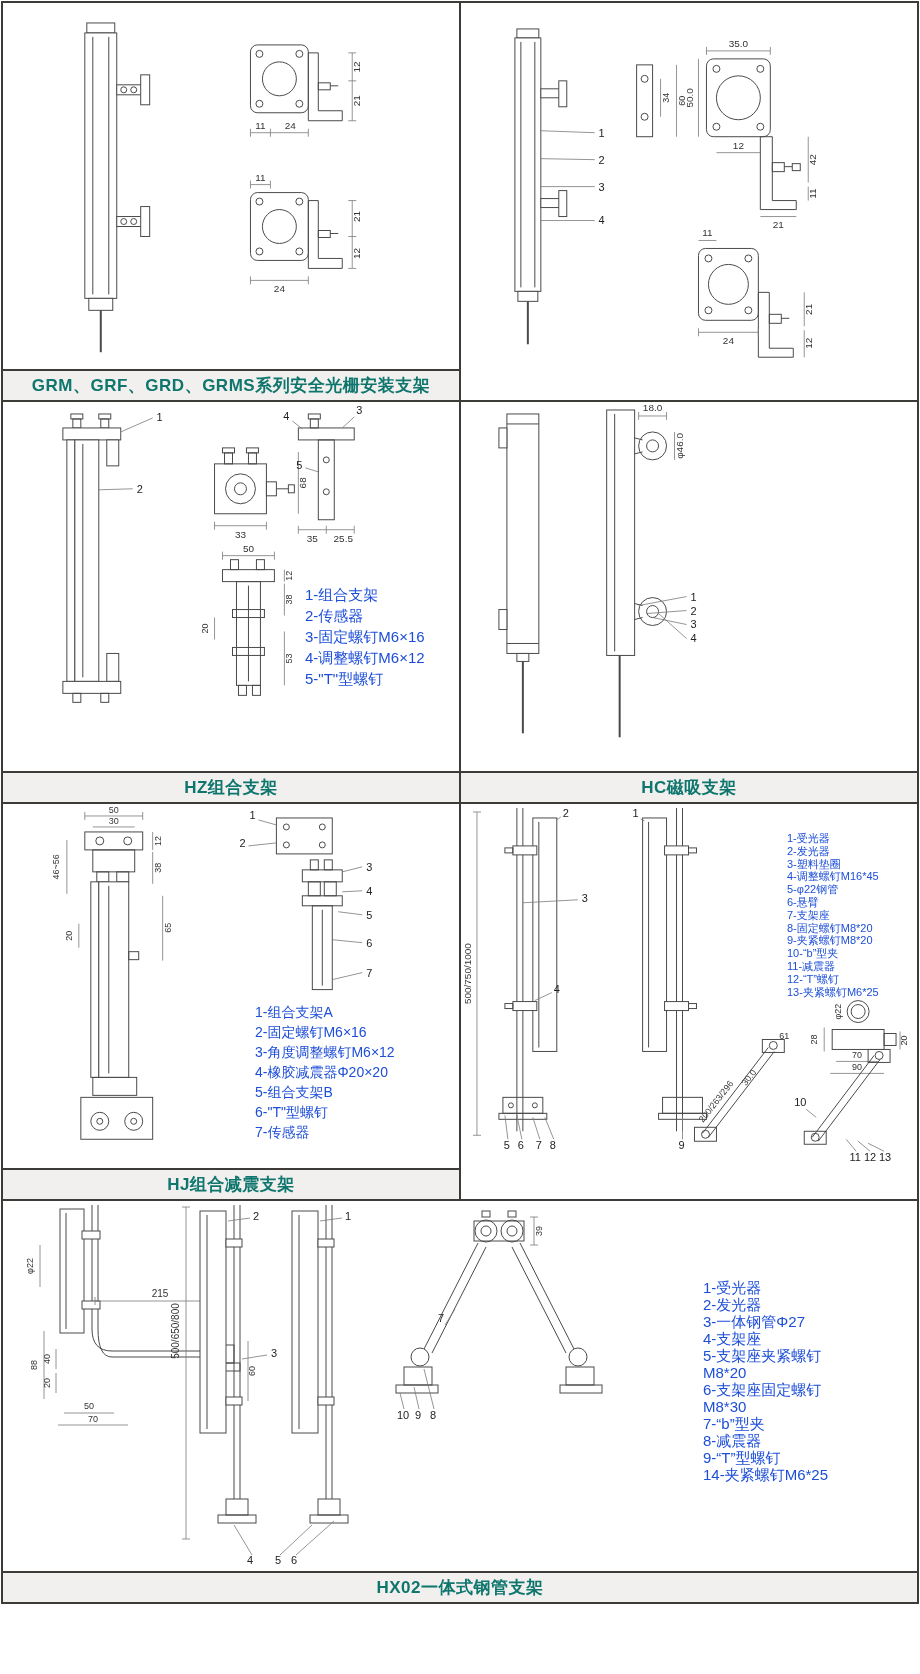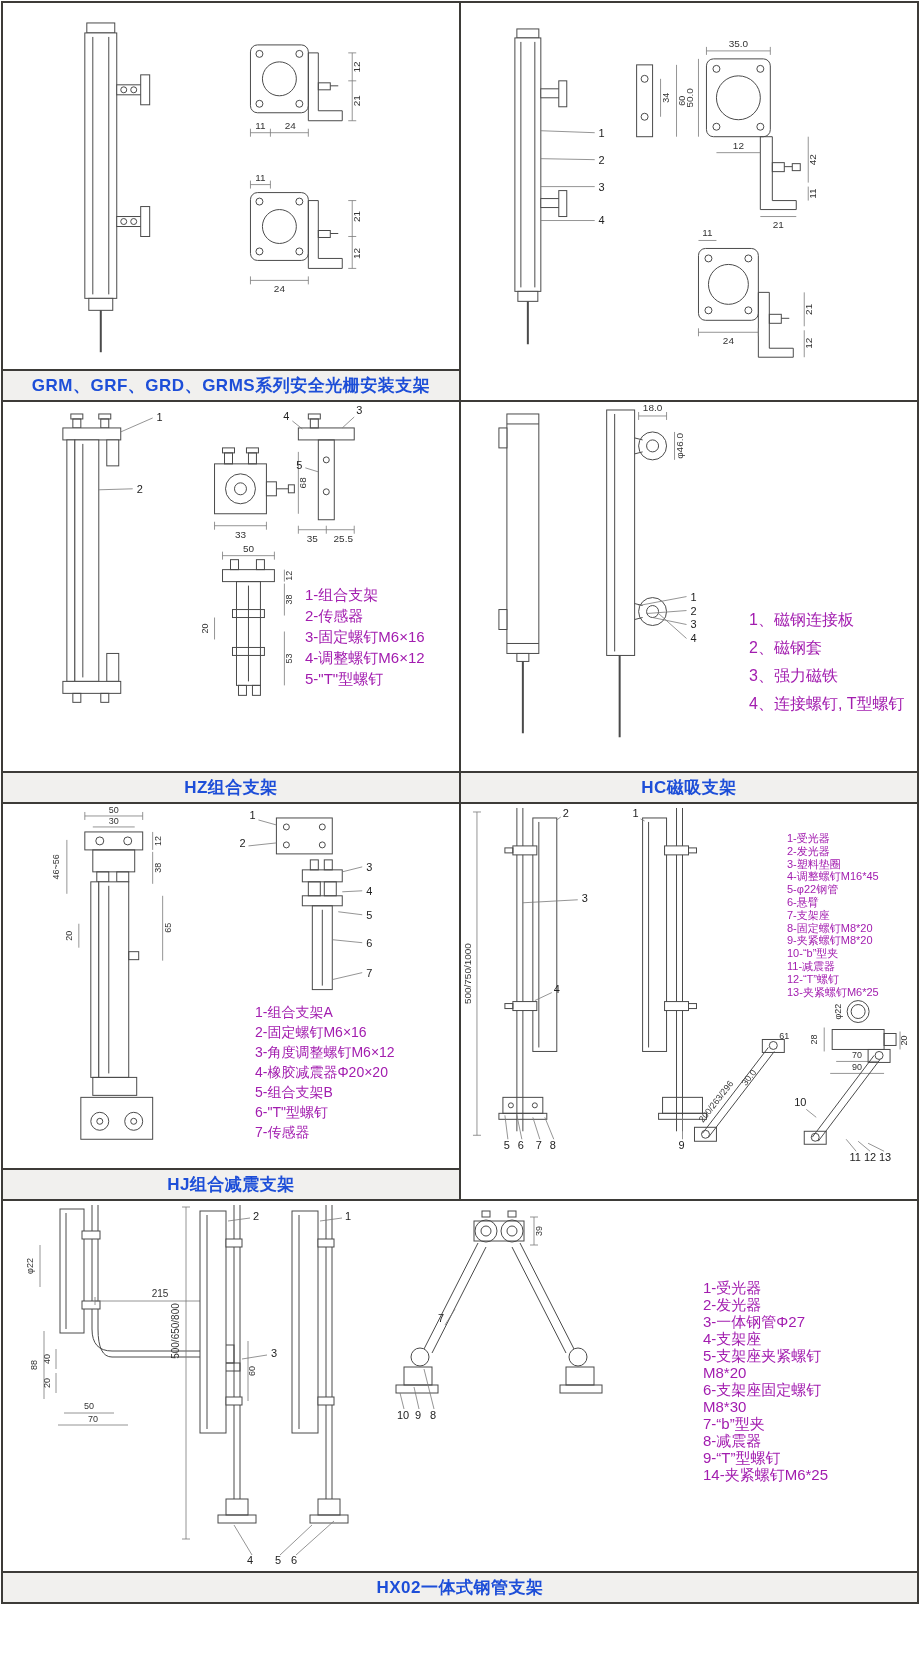--- a/index.html
+++ b/index.html
@@ -5,34 +5,34 @@
 <style>
   html,body{margin:0;padding:0;background:#fff;}
   body{width:920px;height:1674px;position:relative;font-family:"Liberation Sans","DejaVu Sans",sans-serif;}
   .sheet{position:absolute;left:1px;top:1px;width:914px;border:2px solid #3d3b38;background:#fff;}
   .row{display:flex;border-bottom:2px solid #3d3b38;}
   .row:last-child{border-bottom:none;}
   .r1{height:397px}.r2{height:400px}.r3{height:395px}.r4{height:401px}
   .panel{flex:1;position:relative;background:#fff;display:flex;flex-direction:column;min-width:0;}
   .panel + .panel{border-left:2px solid #3d3b38;}
   .art{display:block;width:100%;flex:1;}
-  .caption{height:29px;border-top:2px solid #3d3b38;background:#f1f0ee;color:#1d4ed8;
+  .caption{height:29px;border-top:2px solid #3d3b38;background:#f1f0ee;color:#0f766e;
            font-size:17px;font-weight:bold;text-align:center;line-height:29px;
            letter-spacing:.5px;white-space:nowrap;overflow:hidden;}
   
   .s1{stroke:#4a4a4a;stroke-width:1;fill:none}
   .s1f{stroke:#4a4a4a;stroke-width:1;fill:#fff}
   .s2{stroke:#4a4a4a;stroke-width:2;fill:none}
   .dm{stroke:#7a7a7a;stroke-width:.8;fill:none}
   svg text{fill:#333;font-family:"Liberation Sans","DejaVu Sans",sans-serif;}
   .dt{font-size:10px;text-anchor:middle;}
   .dts{font-size:9px;text-anchor:middle;}
   .co{font-size:11px;text-anchor:middle;fill:#222;}
   
-  .plist{position:absolute;color:#a21caf;white-space:nowrap;}
+  .plist{position:absolute;color:#1d4ed8;white-space:nowrap;}
   .plist div{white-space:nowrap;}
   .pl-hz{left:302px;top:182px;font-size:15px;line-height:21px;}
   .pl-hc{left:288px;top:204px;font-size:16px;line-height:28px;}
   .pl-hj{left:252px;top:198px;font-size:14px;line-height:20px;}
   .pl-hx01{left:326px;top:28px;font-size:11px;line-height:12.8px;}
   .pl-hx02{left:700px;top:78px;font-size:15px;line-height:17px;}
 </style>
 </head>
 <body>
 
@@ -327,26 +327,20 @@
           <line class="dm" x1="178" y1="204" x2="226" y2="195"></line>
           <line class="dm" x1="186" y1="212" x2="226" y2="209"></line>
           <line class="dm" x1="192" y1="216" x2="226" y2="223"></line>
           <line class="dm" x1="198" y1="212" x2="226" y2="237"></line>
           <text class="co" x="233" y="199">1</text>
           <text class="co" x="233" y="213">2</text>
           <text class="co" x="233" y="227">3</text>
           <text class="co" x="233" y="241">4</text>
         </g>
       </svg>
-      <div class="plist pl-hc">
-        <div>1、磁钢连接板</div>
-        <div>2、磁钢套</div>
-        <div>3、强力磁铁</div>
-        <div>4、连接螺钉, T型螺钉</div>
-      </div>
       <div class="caption">HC磁吸支架</div>
     </section>
   </div>
 
   <div class="row r3">
 
     <section class="panel">
       <svg class="art" style="height:364px" viewBox="0 0 457 364" preserveAspectRatio="xMidYMin meet">
         <g>
           <line class="dm" x1="82" y1="12" x2="140" y2="12"></line>

